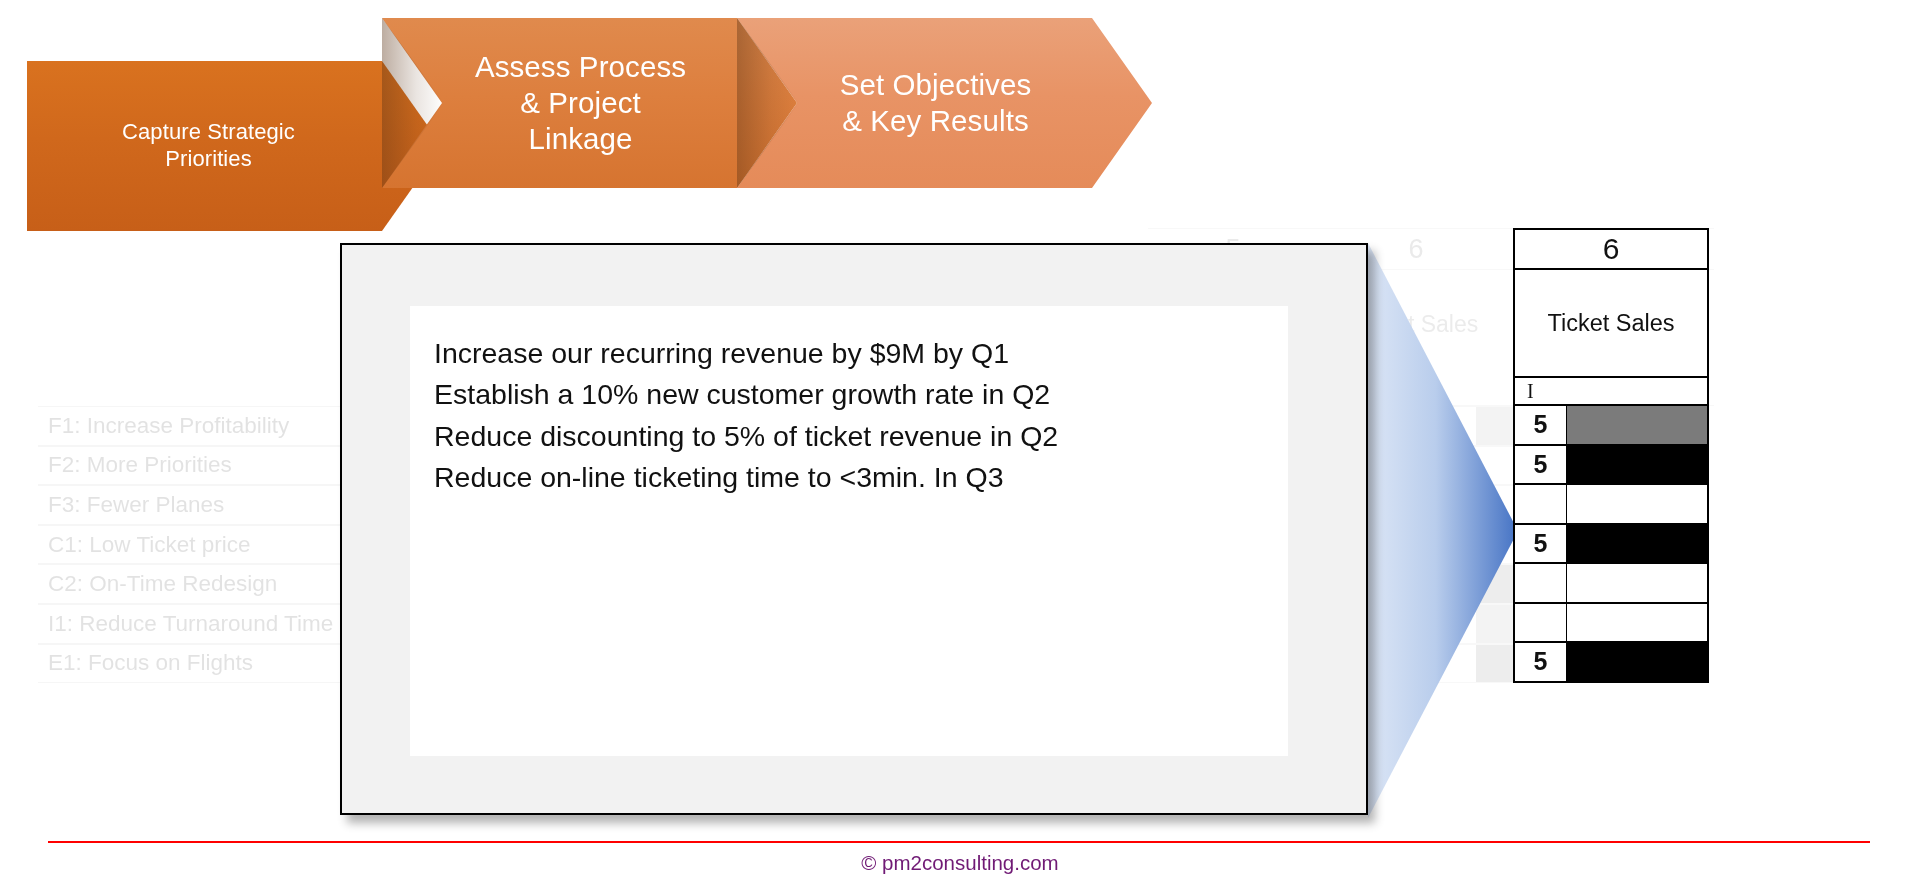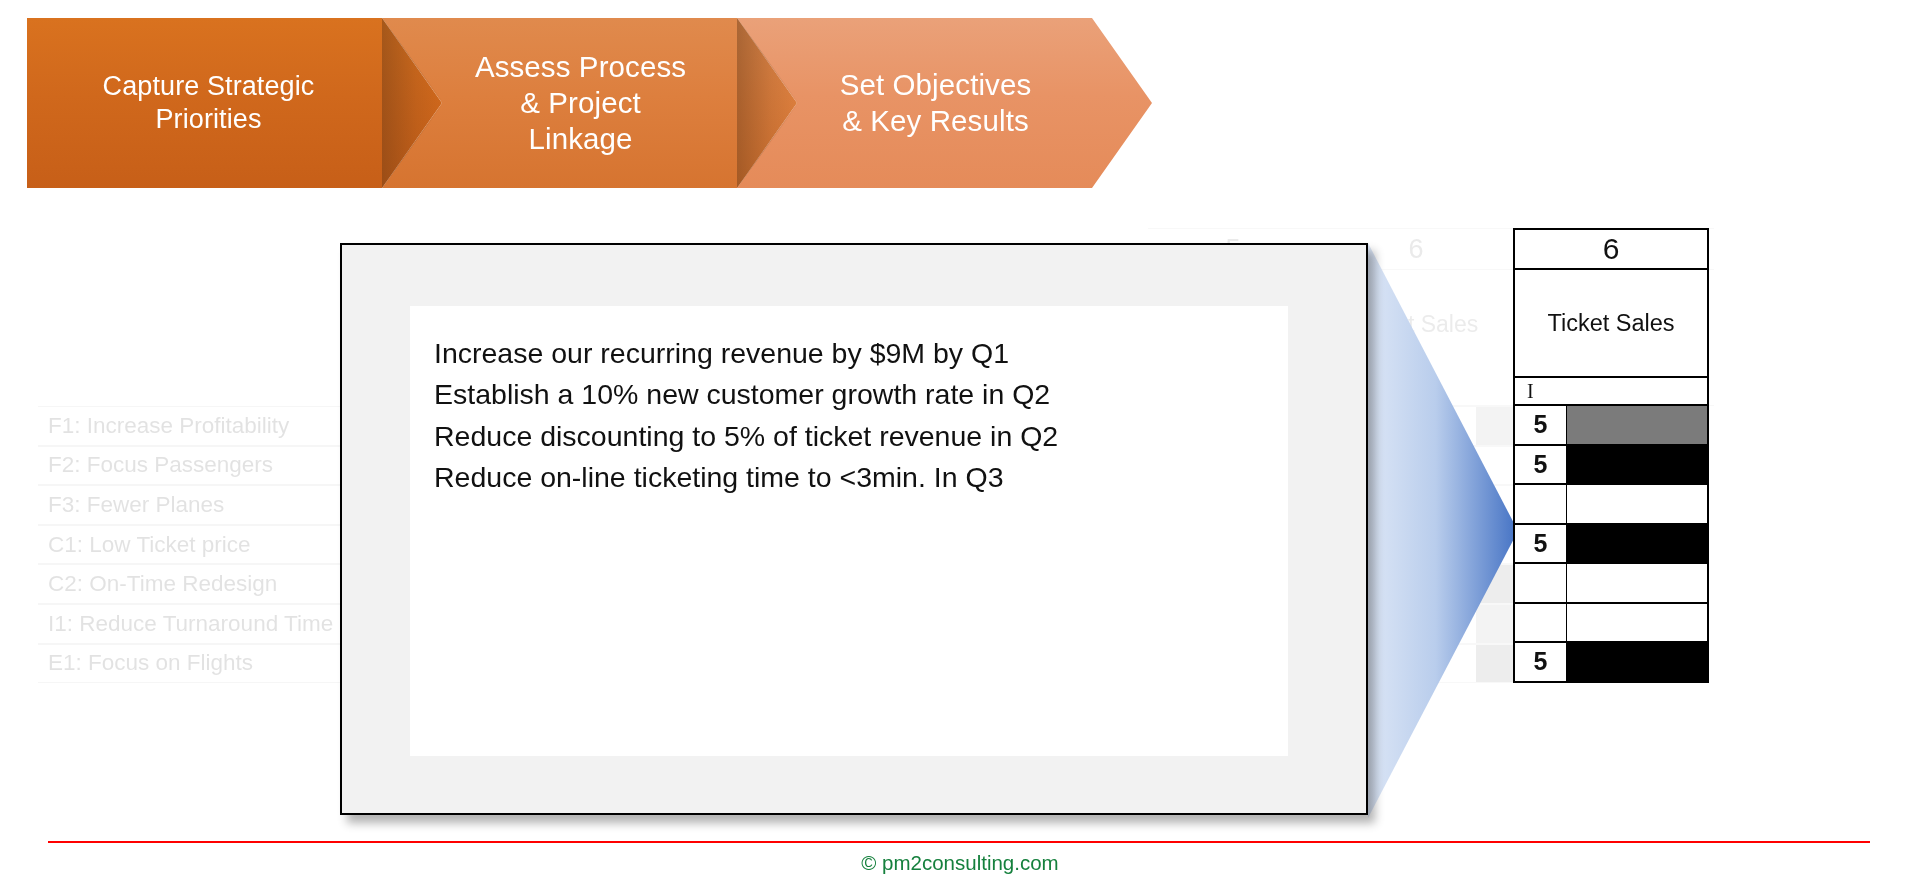--- a/index.html
+++ b/index.html
@@ -36,24 +36,25 @@
     text-align: center;
     line-height: 1.22;
     font-weight: 400;
     letter-spacing: .1px;
   }
   .chev .lbl { position: relative; z-index: 3; padding: 0 6px; }
 
   #chev-1 {
     left: 0;
     width: 415px;
-    font-size: 27px;
+    font-size: 22px;
     background: linear-gradient(180deg, #d9721f 0%, #d0681c 46%, #c75f18 100%);
     clip-path: polygon(0 0, 355px 0, 415px 50%, 355px 100%, 0 100%);
     padding-right: 52px;
+    margin-top: 43px;
   }
   #chev-2 {
     left: 355px;
     width: 415px;
     font-size: 29.5px;
     background: linear-gradient(180deg, #e08a4d 0%, #dd7f3e 46%, #d67430 100%);
     clip-path: polygon(0 0, 355px 0, 415px 50%, 355px 100%, 0 100%, 60px 50%);
     padding-right: 48px;
     padding-left: 30px;
   }
@@ -292,21 +293,21 @@
     height: 2px;
     background: #ff0000;
   }
   #footer-text {
     position: absolute;
     left: 0;
     top: 851px;
     width: 1920px;
     text-align: center;
     font-size: 20.5px;
-    color: #15803d;
+    color: #701a75;
   }
 </style>
 </head>
 <body>
 
 <div id="process-banner">
   <div class="chev" id="chev-1">
     <span class="lbl">Capture Strategic<br>Priorities</span>
   </div>
   <div class="chev" id="chev-3">
@@ -337,21 +338,21 @@
     </div>
   <div id="mx-body">
       <div class="mx-row" style="top: 178px; height: 39.6px;">
         <div class="mx-rowlabel" style="height: 39.6px;">F1: Increase Profitability</div>
         <div style="width: 732px;"></div>
         <div class="mx-cell " style="width: 170px; height: 39.6px;"></div>
         <div class="mx-cell " style="width: 196px; height: 39.6px;"></div>
         <div class="mx-cell shade" style="width: 200px; height: 39.6px;">4</div>
       </div>
       <div class="mx-row" style="top: 217.6px; height: 39.6px;">
-        <div class="mx-rowlabel" style="height: 39.6px;">F2: Focus Passengers</div>
+        <div class="mx-rowlabel" style="height: 39.6px;">F2: More Priorities</div>
         <div style="width: 732px;"></div>
         <div class="mx-cell " style="width: 170px; height: 39.6px;"></div>
         <div class="mx-cell " style="width: 196px; height: 39.6px;"></div>
         <div class="mx-cell " style="width: 200px; height: 39.6px;"></div>
       </div>
       <div class="mx-row" style="top: 257.2px; height: 39.6px;">
         <div class="mx-rowlabel" style="height: 39.6px;">F3: Fewer Planes</div>
         <div style="width: 732px;"></div>
         <div class="mx-cell " style="width: 170px; height: 39.6px;"></div>
         <div class="mx-cell " style="width: 196px; height: 39.6px;"></div>

